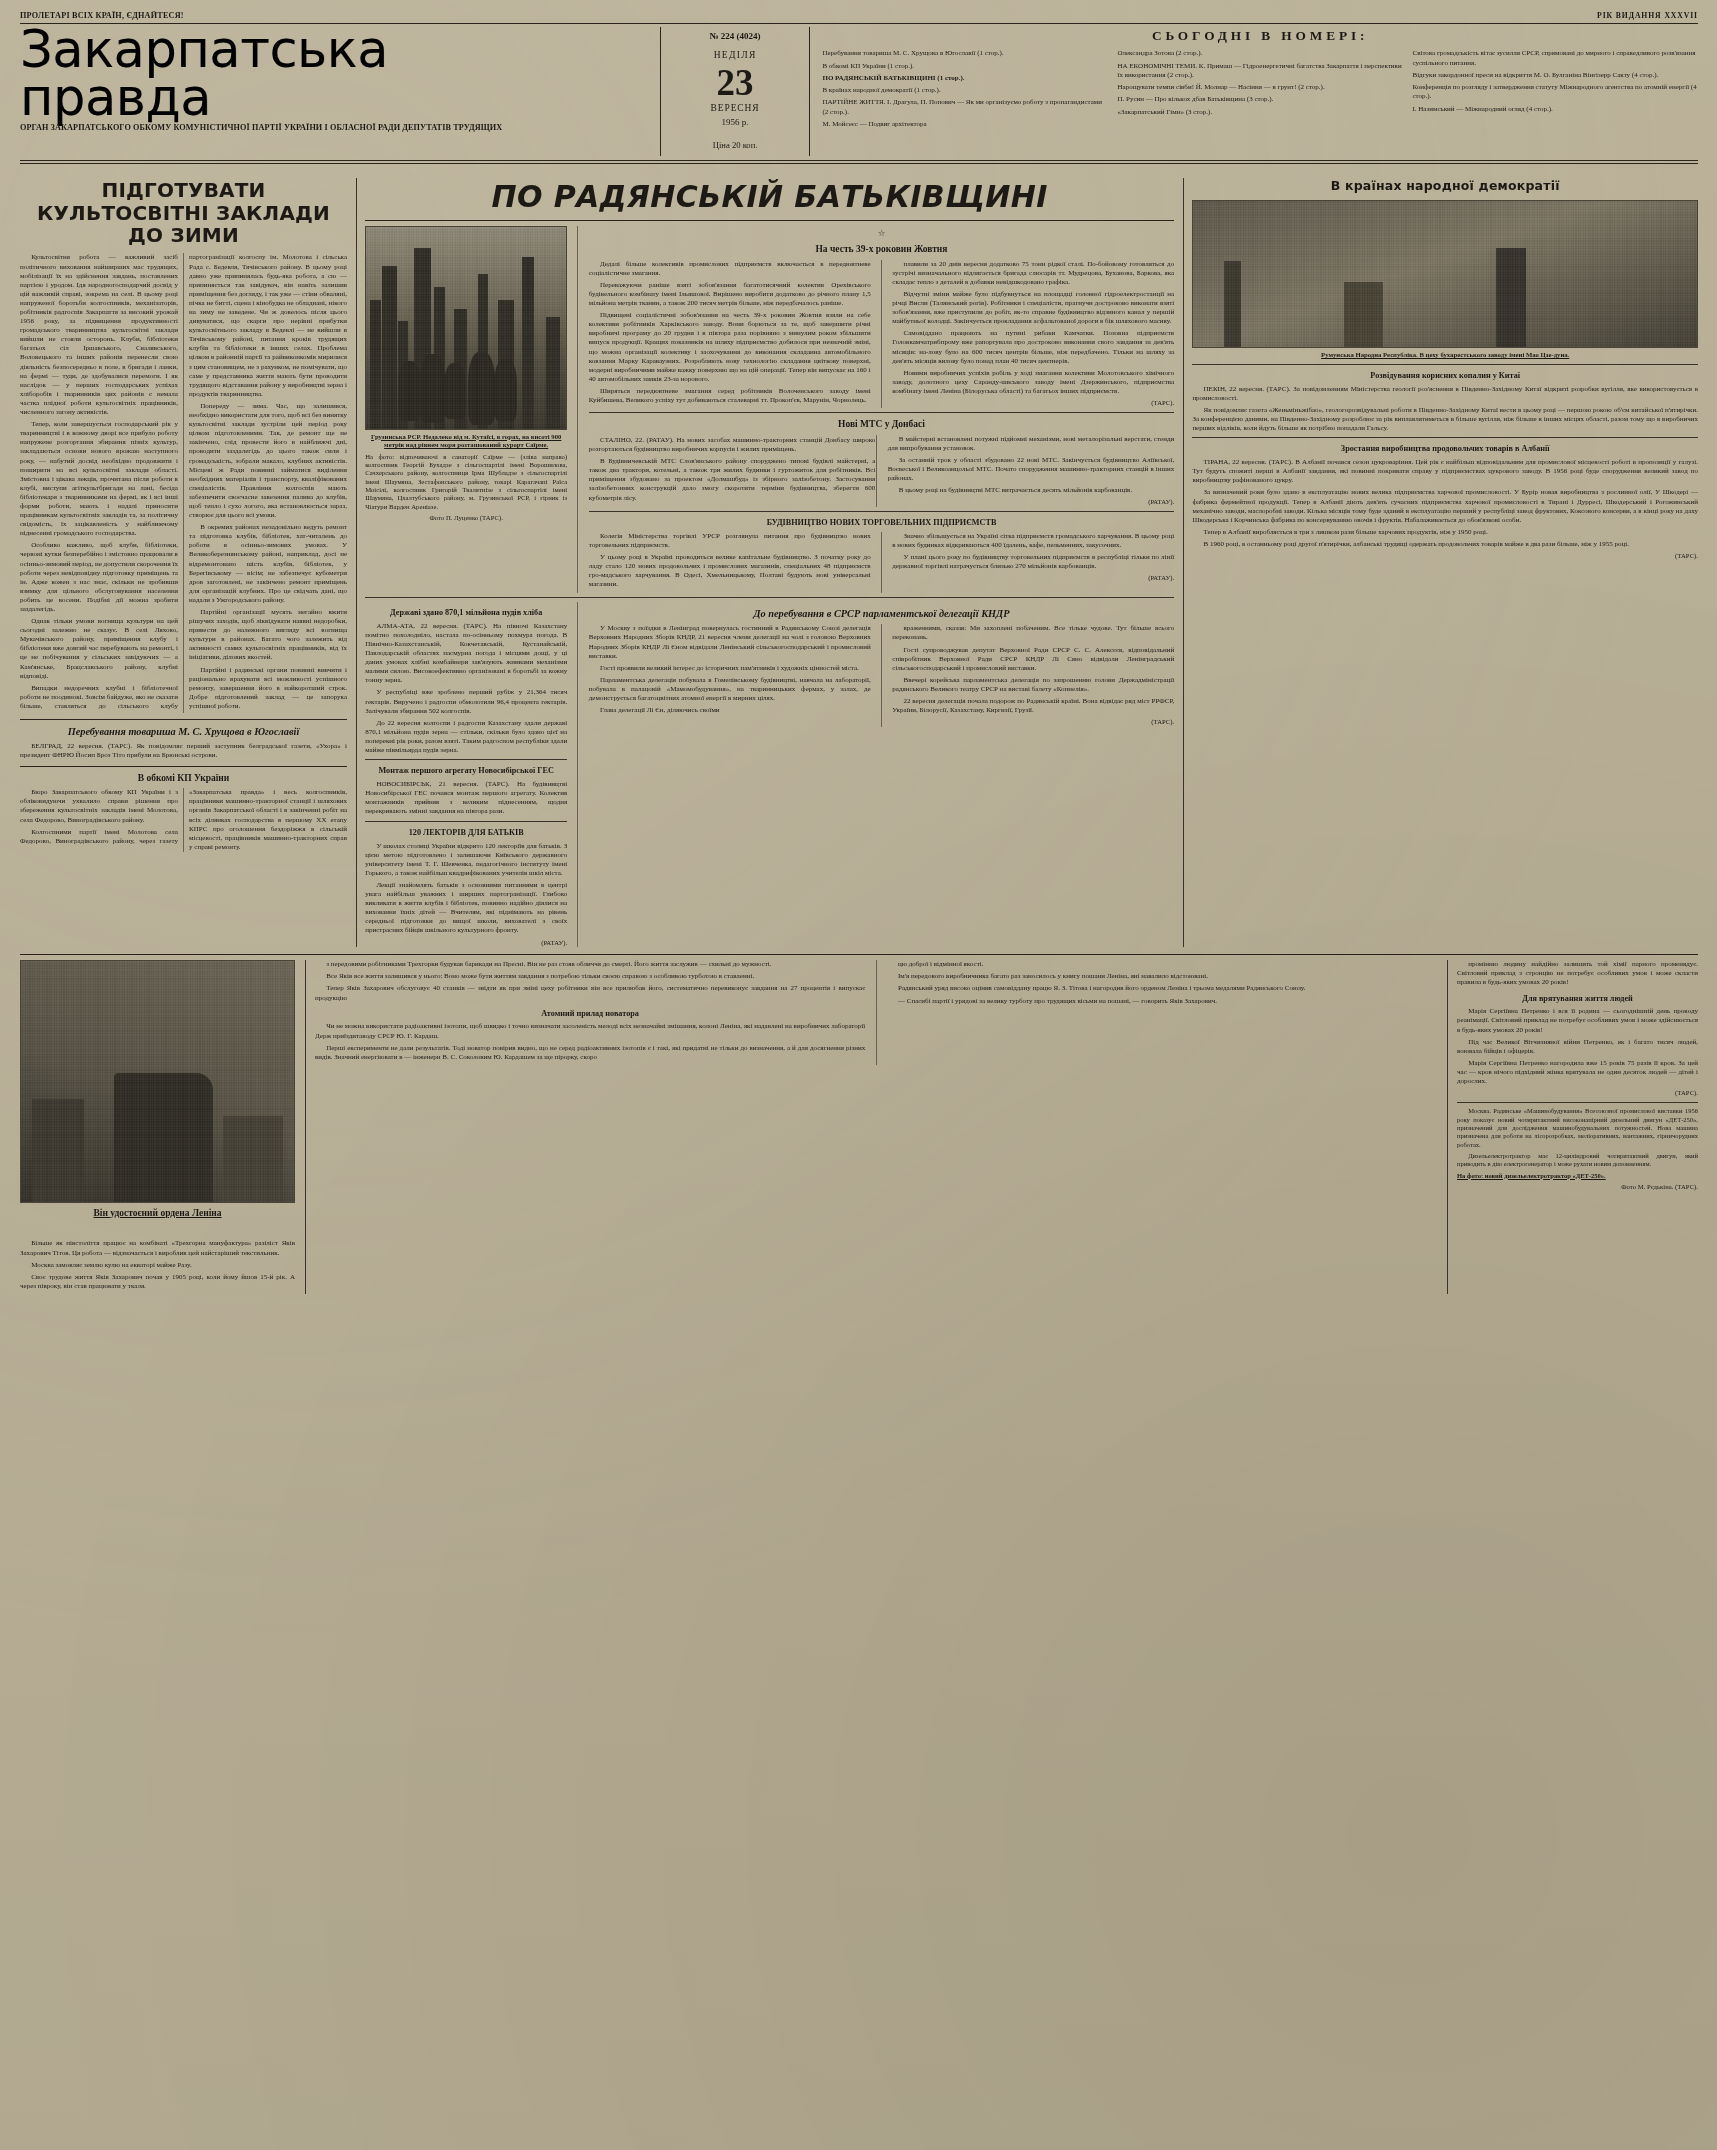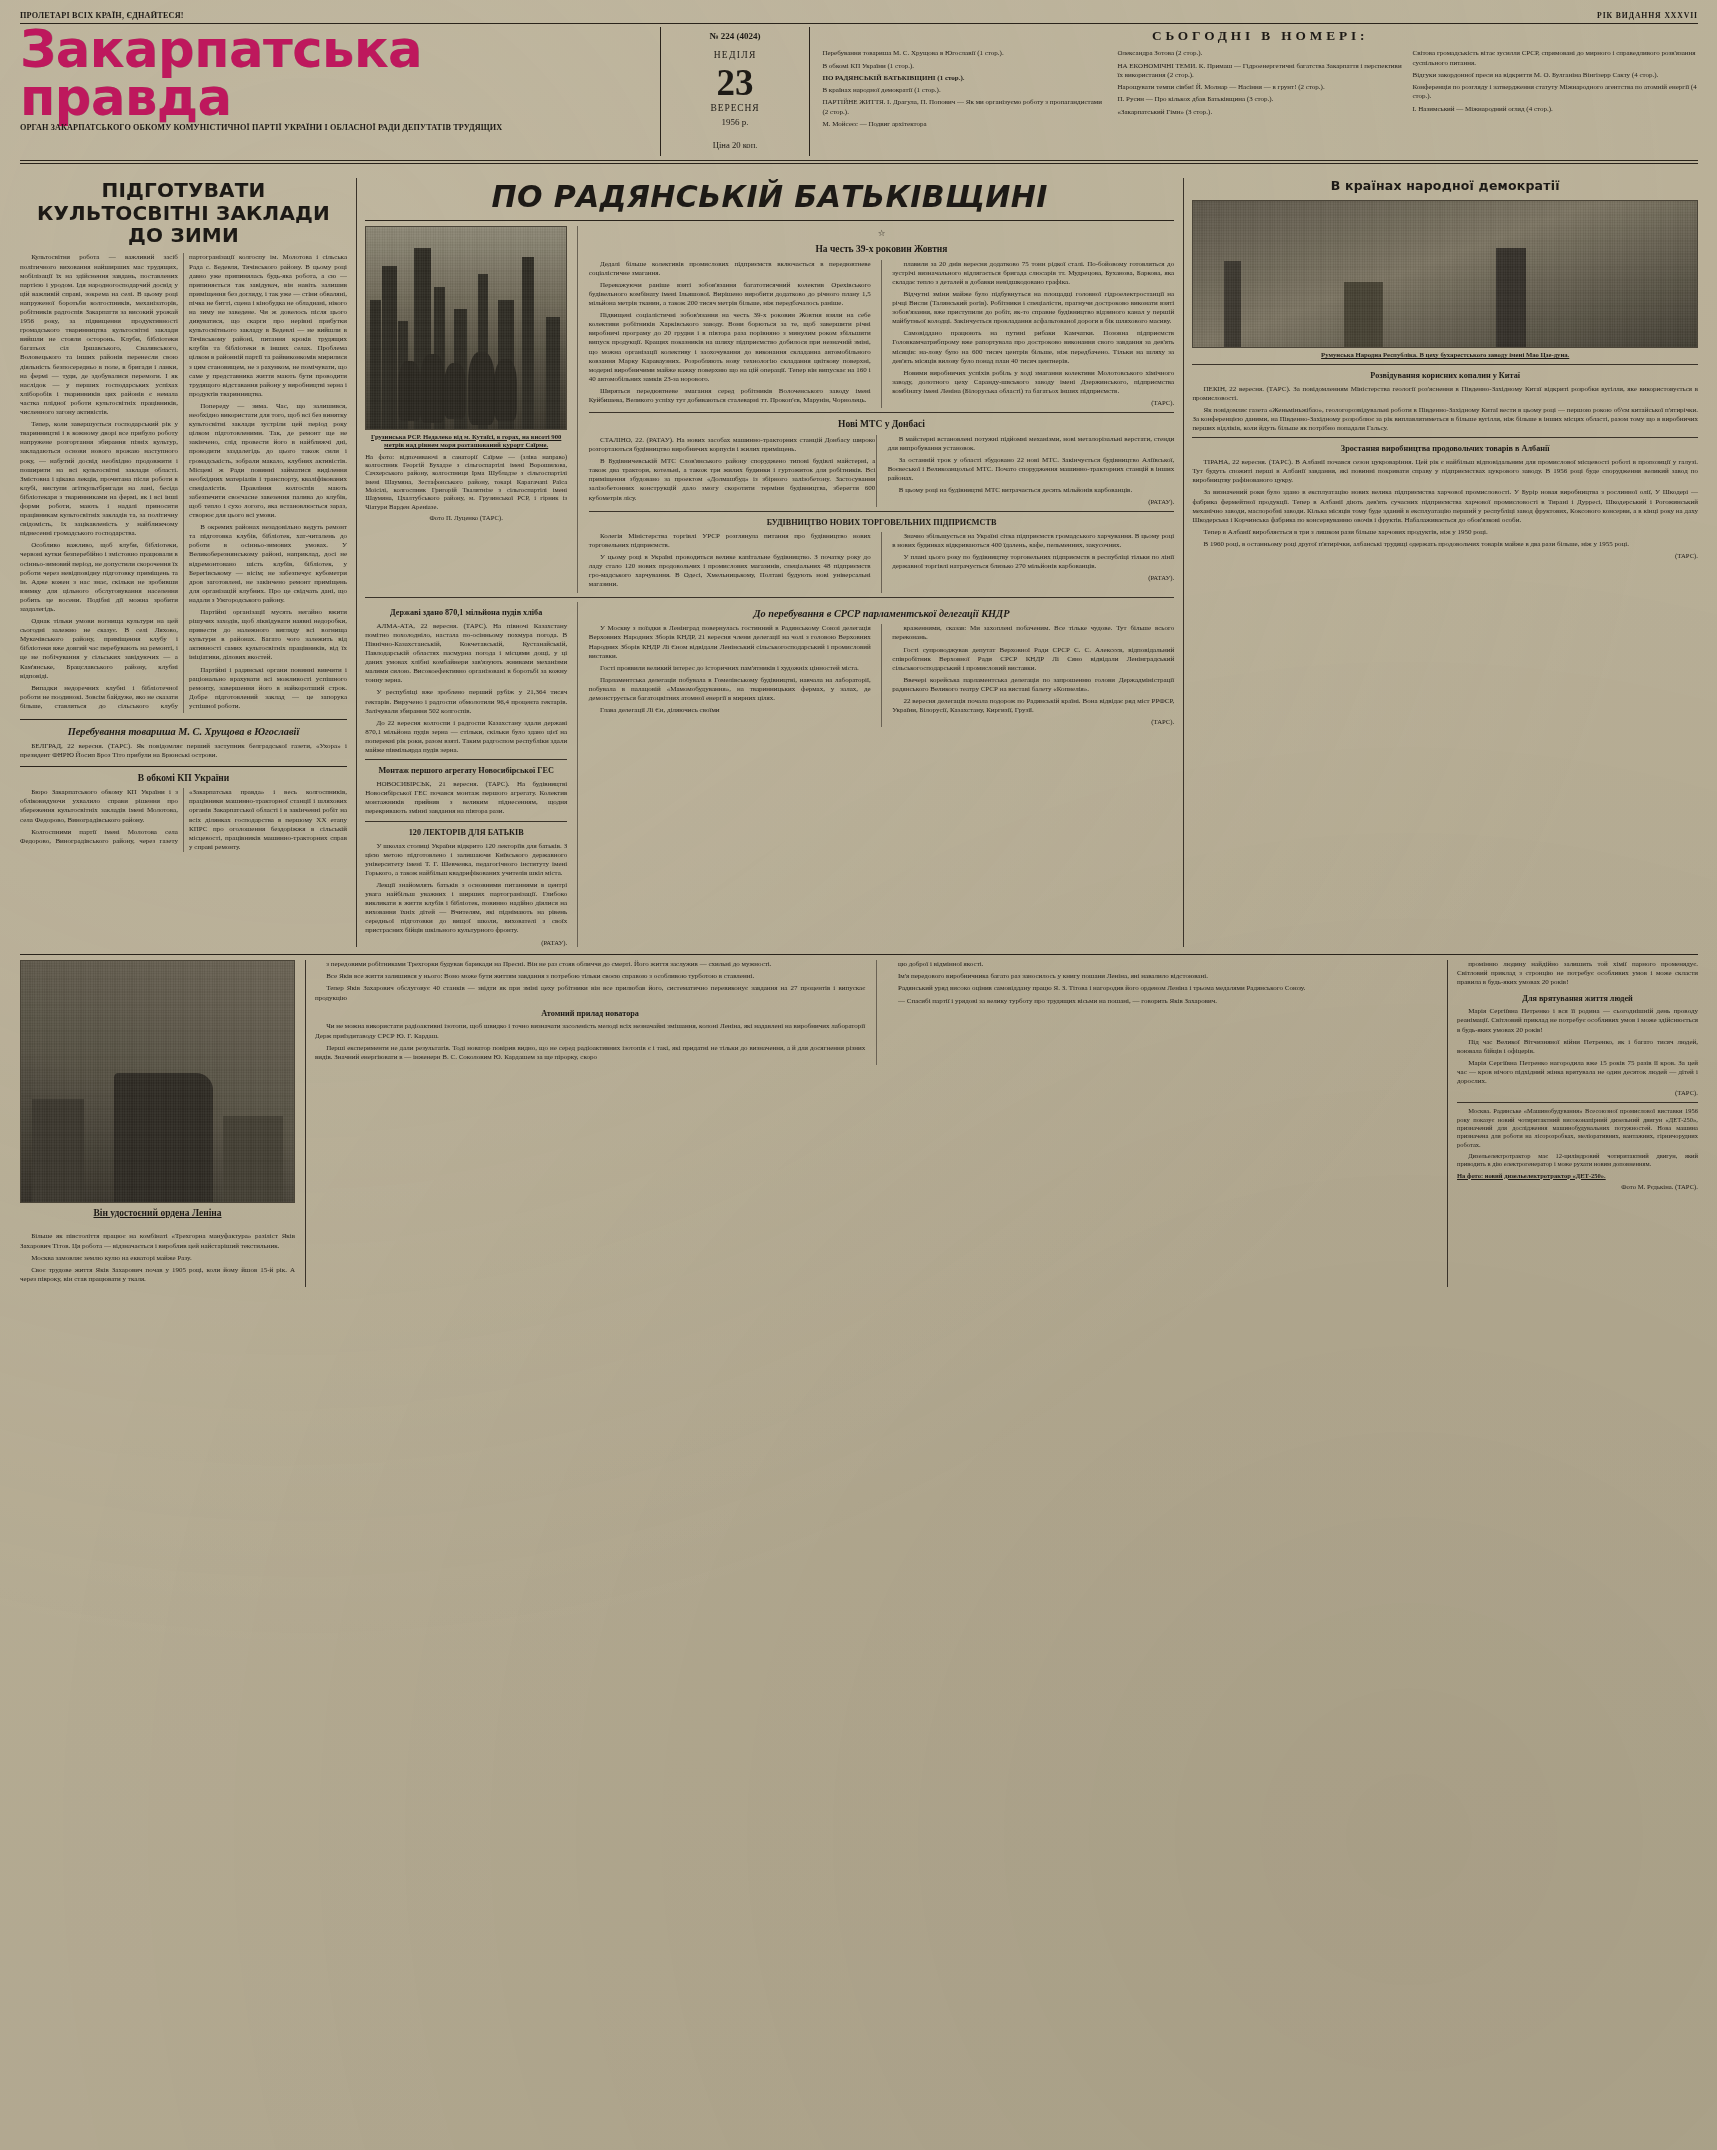--- a/index.html
+++ b/index.html
@@ -39,25 +39,25 @@
   .topstrip .right{font-size:7.7px;letter-spacing:0.9px;}
 
   .rule{border-top:0.9px solid #2a241c;}
   .rule-thin{border-top:0.4px solid #2a241c;}
 
   
   .masthead{display:flex;align-items:flex-start;gap:0;padding-top:3.4px;}
   .mh-left{width:632px;flex:0 0 632px;}
   .logo{
     font-family:"DejaVu Sans", sans-serif;
-    font-weight:bold;
+    font-weight:normal;
     font-size:51px;
     line-height:.92;
     letter-spacing:-0.4px;
-    color:#be185d;
+    color:#000000;
     text-shadow:0.4px 0.4px 0 rgba(0,0,0,.25);
   }
   .logo .l2{display:block;margin-top:0.9px;}
   .mh-sub{
     margin-top:1px;font-size:8.2px;line-height:1.25;font-weight:bold;
     letter-spacing:0.1px;
   }
   .mh-mid{
     flex:0 0 142px;width:142px;text-align:center;
     border-left:0.9px solid #2a241c;border-right:0.9px solid #2a241c;
@@ -411,21 +411,21 @@
       <div class="f-left">
         <div class="photo ph-grad3" style="height:241px;">
           <div class="sc-trees">
             <i style="left:4%;width:52px;height:103px;background:#3b372e;"></i>
             <i style="left:34%;width:99px;height:129px;background:#2f2b24;border-radius:4.3px 17px 0 0;"></i>
             <i style="left:74%;width:60px;height:86px;background:#443f34;"></i>
           </div>
           <div class="ph-noise"></div>
         </div>
         <div class="capt bold" style="font-size:9.5px;margin-top:4.3px">Він удостоєний ордена Леніна</div>
-        <div class="txt" style="margin-top:13px">
+        <div class="txt" style="margin-top:20px">
           <p>Більше як півстоліття працює на комбінаті «Трехгорна мануфактура» разіліст Яків Захарович Тітов. Ця робота — відзначається і вироблив цей найстаріший текстильник.</p>
           <p>Москва замовляє землю кулю на екваторі майже Разу.</p>
           <p>Своє трудове життя Яків Захарович почав у 1905 році, коли йому йшов 15-й рік. А через півроку, він став працювати у ткаля.</p>
         </div>
       </div>
 
       <div class="f-mid">
         <div style="display:flex;gap:10.3px;">
           <div class="txt" style="flex:1">
             <p>з передовими робітниками Трехгорки будував барикади на Пресні. Він не раз стояв обличчя до смерті. Його життя заслужив — схильні до мужності.</p>

